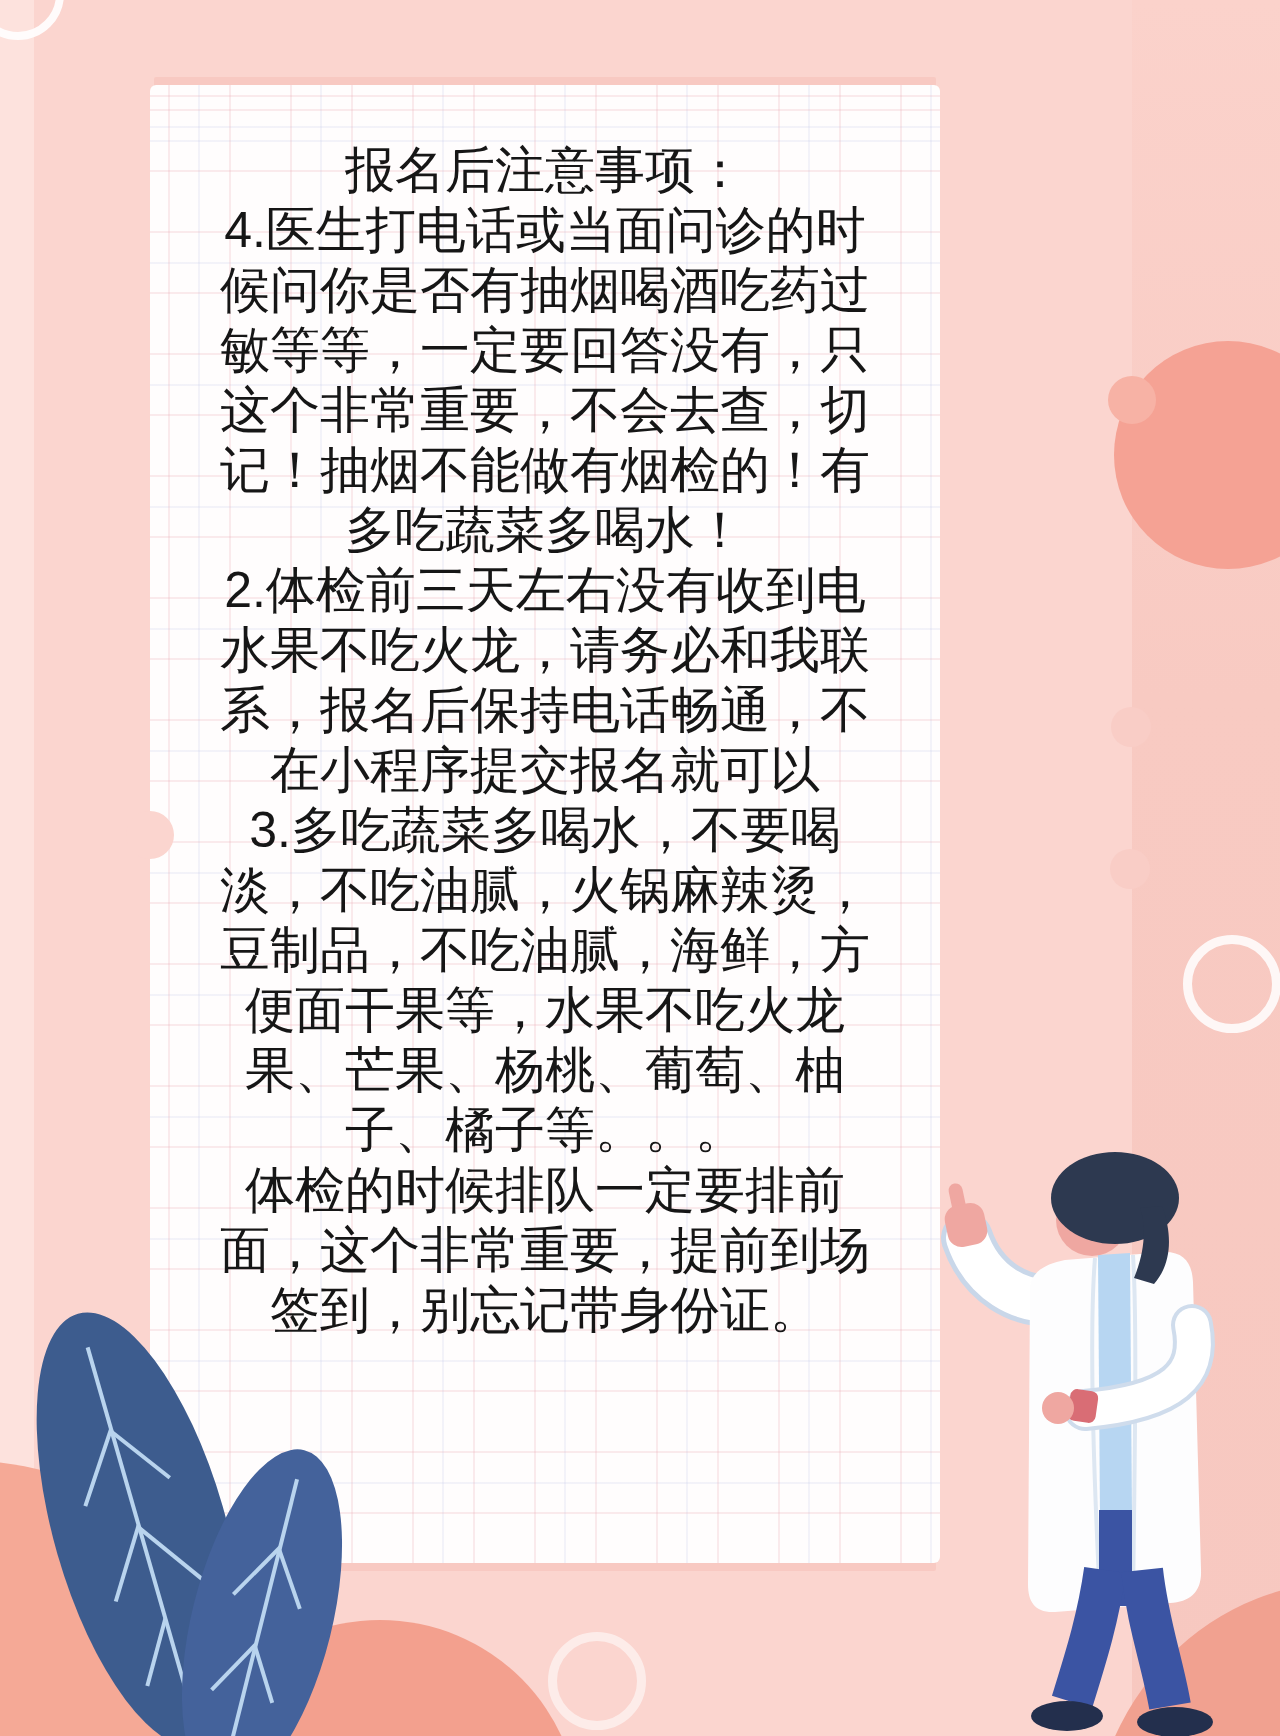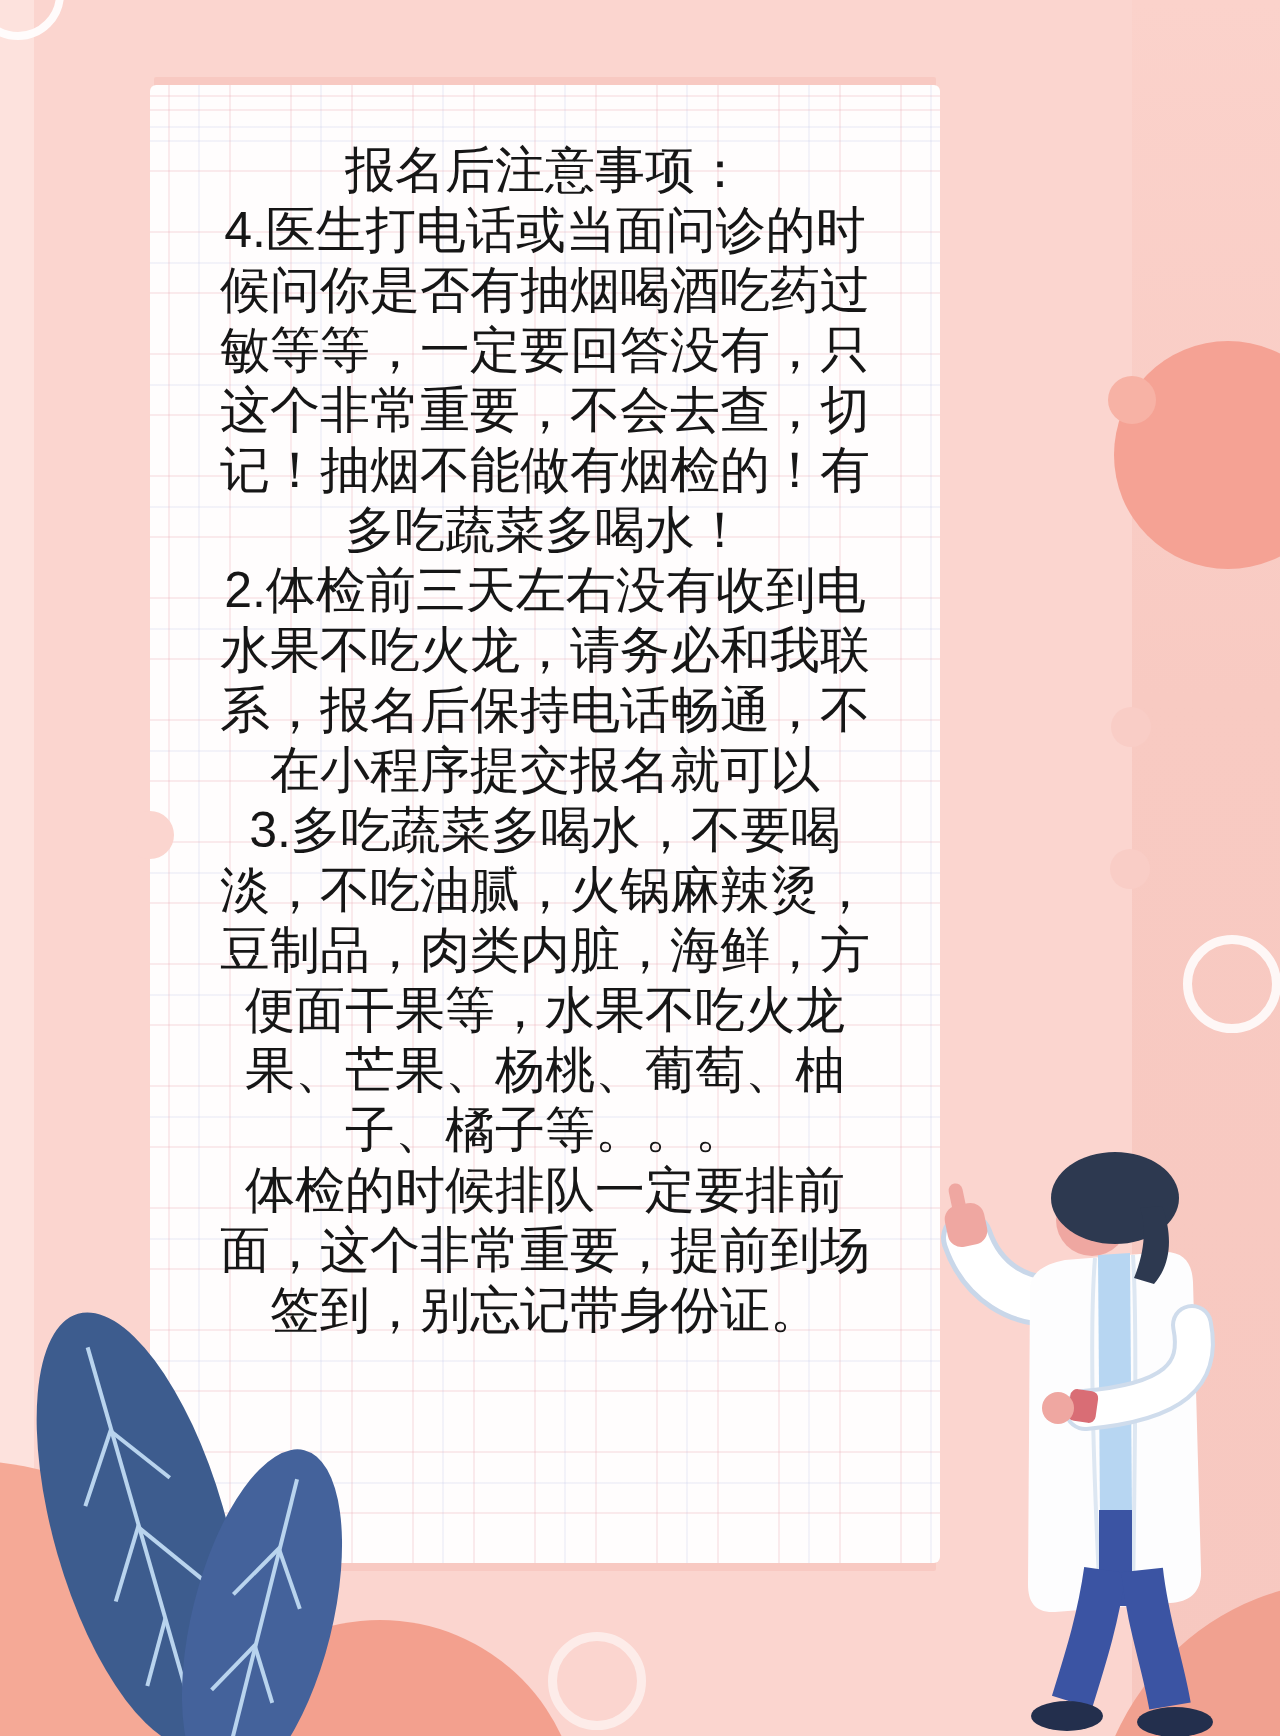--- a/index.html
+++ b/index.html
@@ -78,21 +78,21 @@
       <div class="line">敏等等，一定要回答没有，只</div>
       <div class="line">这个非常重要，不会去查，切</div>
       <div class="line">记！抽烟不能做有烟检的！有</div>
       <div class="line">多吃蔬菜多喝水！</div>
       <div class="line">2.体检前三天左右没有收到电</div>
       <div class="line">水果不吃火龙，请务必和我联</div>
       <div class="line">系，报名后保持电话畅通，不</div>
       <div class="line">在小程序提交报名就可以</div>
       <div class="line">3.多吃蔬菜多喝水，不要喝</div>
       <div class="line">淡，不吃油腻，火锅麻辣烫，</div>
-      <div class="line">豆制品，肉类内脏，海鲜，方</div>
+      <div class="line">豆制品，不吃油腻，海鲜，方</div>
       <div class="line">便面干果等，水果不吃火龙</div>
       <div class="line">果、芒果、杨桃、葡萄、柚</div>
       <div class="line">子、橘子等。。。</div>
       <div class="line">体检的时候排队一定要排前</div>
       <div class="line">面，这个非常重要，提前到场</div>
       <div class="line">签到，别忘记带身份证。</div>
     </div>
   </div>
 
   <div class="notch notch-r1"></div>

